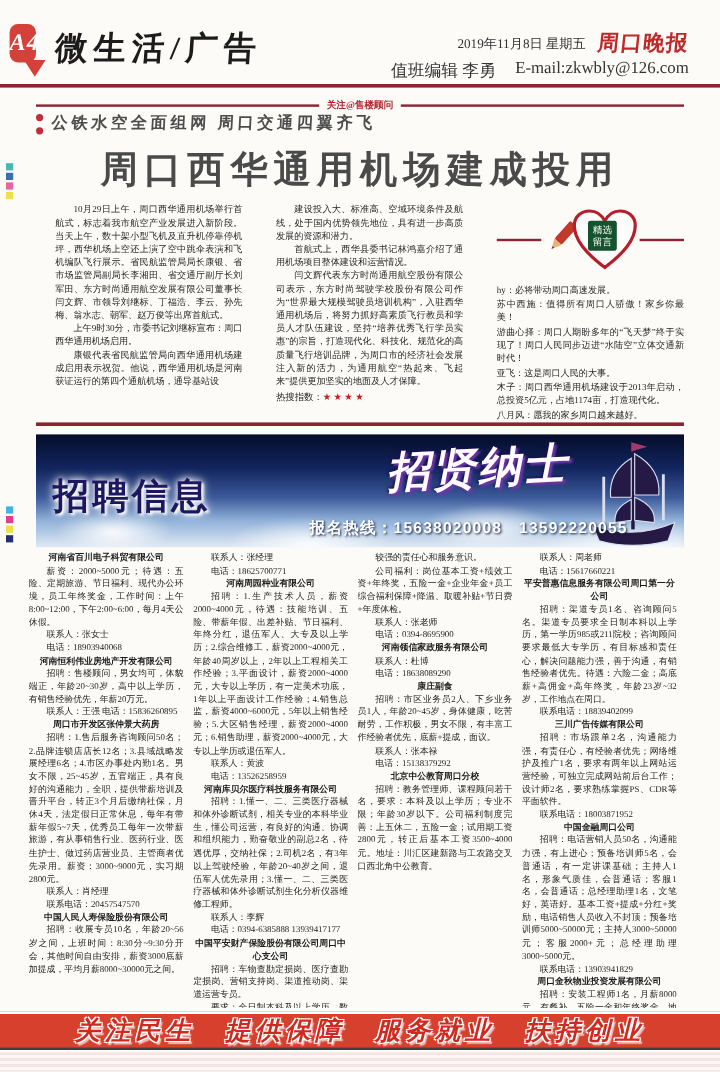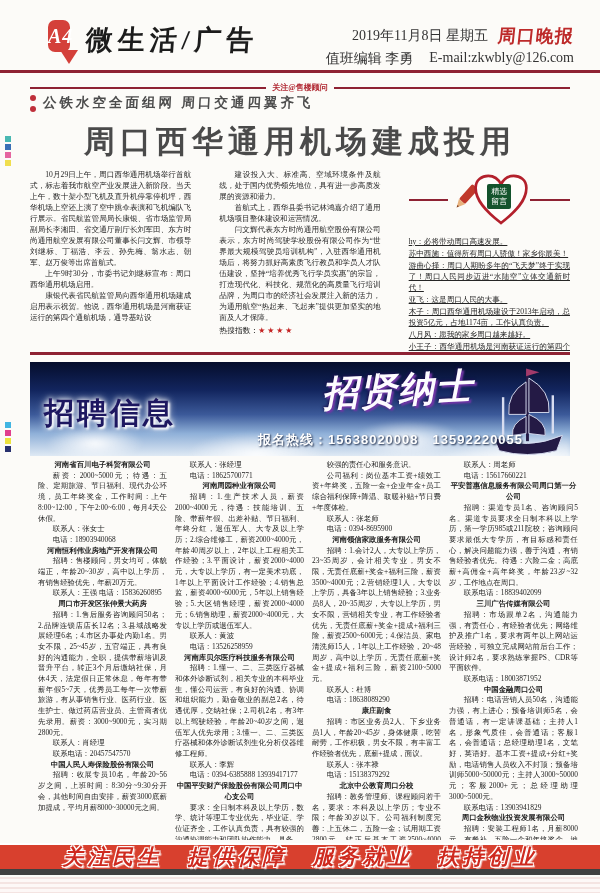--- a/index.html
+++ b/index.html
@@ -2,45 +2,45 @@
 <html><head>
 <meta charset="utf-8">
 <style>
   html,body{margin:0;padding:0;}
   body{width:600px;background:#e8e6e2;font-family:"Liberation Serif",serif;}
   .page{position:relative;width:600px;height:893px;background:#fcfbf8;overflow:hidden;margin:0 auto;}
 
   
   .masthead{position:absolute;top:20px;left:8px;right:26px;display:flex;align-items:flex-start;}
   .pin{position:relative;width:22px;height:32px;background:#d4403a;border-radius:7px;color:#fff;
-       font:bold italic 20px/32px "Liberation Serif",serif;text-align:center;letter-spacing:1px;margin-left:40px;}
+       font:bold italic 20px/32px "Liberation Serif",serif;text-align:center;letter-spacing:1px;}
   .pin::after{content:"";position:absolute;left:12px;top:30px;border:9px solid transparent;border-top:14px solid #d4403a;}
   .section-title{margin:2px 0 0 16px;font-size:27px;font-weight:bold;color:#1c1c1c;letter-spacing:5px;transform:skewX(-4deg);}
   .mast-right{margin-left:auto;text-align:right;padding-top:4px;}
   .mr1{display:flex;align-items:center;justify-content:flex-end;gap:10px;}
   .mr2{display:flex;justify-content:flex-end;gap:16px;margin-top:2px;}
-  .mast-date{font-size:14px;color:#333;}
+  .mast-date{font-size:11px;color:#333;}
   .paper-name{font-size:18px;font-weight:bold;color:#bd2a2a;letter-spacing:1px;transform:skewX(-6deg);}
   .mast-editor,.mast-email{font-size:14px;color:#333;}
   .rule-top{position:absolute;top:70px;left:0;width:600px;height:3px;background:#8e2233;}
   .deco-line{position:absolute;top:82px;left:30px;width:540px;display:flex;align-items:center;gap:6px;
              color:#b02832;font-size:8px;font-weight:bold;}
   .deco-line::before,.deco-line::after{content:"";flex:1;border-top:2px solid #8e2233;}
 
   
   .article{position:absolute;top:94px;left:30px;width:540px;}
   .kicker-row{display:flex;gap:7px;align-items:center;}
   .dots{display:flex;flex-direction:column;gap:5px;}
   .dots i{width:6px;height:6px;border-radius:50%;background:#bf2f3a;display:block;}
   .kicker{font-size:13.5px;color:#4d4d4d;font-weight:bold;letter-spacing:3px;transform:skewX(-3deg);}
   .headline{margin:9px 0 6px;text-align:center;font-size:31px;font-weight:bold;color:#4a4a4a;letter-spacing:5px;}
-  .article-cols{display:flex;gap:28px;height:184px;overflow:hidden;}
+  .article-cols{display:flex;gap:28px;height:184px;overflow:hidden;margin-left:16px;}
   .acol{flex:1;font-size:7.6px;line-height:11px;text-align:justify;color:#262626;}
   .para{margin:0;text-indent:2em;}
-  .cmt{margin:0 0 1px;text-indent:0;text-decoration:underline;}
+  .cmt{margin:0 0 1px;text-indent:0;}
   .hot{margin:2px 0 0;text-align:left;font-size:7.8px;color:#1c1c1c;}
   .stars{color:#c42222;letter-spacing:2px;}
   .badge-row{display:flex;align-items:center;height:62px;margin-bottom:5px;}
   .bline{flex:1;height:2px;background:#8e2233;}
   .heart-wrap{position:relative;width:58px;height:54px;margin-left:-4px;}
   .heart-label{position:absolute;top:11px;left:15px;background:#14532d;color:#fff;font-size:8px;line-height:9.5px;
                padding:3px 4px;text-align:center;border-radius:2px;font-family:"Liberation Sans",sans-serif;}
   .rule-mid{position:absolute;top:352px;left:30px;width:540px;height:3px;background:#8e2233;}
 
   
@@ -55,29 +55,29 @@
                  font-family:"Liberation Sans",sans-serif;
                  text-shadow:0 0 5px #fff,0 0 9px #fff,2px 2px 2px rgba(255,255,255,.85);}
   .calligraphy{position:absolute;right:96px;top:4px;font-size:36px;font-weight:bold;font-style:italic;color:#fdfbff;
                letter-spacing:2px;transform:rotate(-3deg);
                text-shadow:2px 2px 2px #7436a8,-1px -1px 3px #1b0f4f;}
   .hotline{position:absolute;left:228px;bottom:7px;color:#fff;font-size:13px;font-weight:bold;letter-spacing:1px;
            font-family:Liberation Sans, sans-serif;text-shadow:1px 1px 2px #102040;}
   .ship{position:absolute;right:0;bottom:-2px;}
 
   
-  .ads{position:absolute;top:460px;left:38px;width:540px;height:380px;display:flex;gap:8px;overflow:hidden;}
+  .ads{position:absolute;top:460px;left:24px;width:540px;height:380px;display:flex;gap:8px;overflow:hidden;}
   .ad-col{flex:1;font-size:7.4px;line-height:10.7px;text-align:justify;color:#1c1c1c;overflow:hidden;}
   .ad-para{margin:0;text-indent:2em;}
   .ad-title{margin:0;text-align:center;font-weight:bold;text-indent:0;}
 
   
   .slogan{position:absolute;top:843px;left:0;width:600px;height:32px;background:#d8402e;
           display:flex;align-items:center;justify-content:center;
-          border-top:2px solid #fff;border-bottom:6px solid #404040;box-sizing:border-box;}
+          border-top:2px solid #fff;border-bottom:2px solid #404040;box-sizing:border-box;}
   .slogan-text{font-size:21px;font-weight:bold;font-style:italic;color:#cf2a1f;letter-spacing:4px;
                text-shadow:-1px -1px 0 #fff,1px -1px 0 #fff,-1px 1px 0 #fff,1px 1px 0 #fff,2px 2px 1px rgba(255,255,255,.7);}
   .foot-strip{position:absolute;top:877px;left:0;width:600px;height:16px;
               background:repeating-linear-gradient(180deg,#f4e4e2 0 2px,#fdf8f7 2px 5px);}
 
   
   .regs{position:absolute;left:5px;display:flex;flex-direction:column;gap:2px;}
   .regs i{width:6px;height:6px;display:block;}
 </style>
 </head>
@@ -148,21 +148,21 @@
               <div>留言</div>
             </div>
           </div>
           <div class="bline"></div>
         </div>
         <div>
             <p class="cmt">hy：必将带动周口高速发展。</p>
             <p class="cmt">苏中西施：值得所有周口人骄傲！家乡你最美！</p>
             <p class="cmt">游曲心择：周口人期盼多年的“飞天梦”终于实现了！周口人民同步迈进“水陆空”立体交通新时代！</p>
             <p class="cmt">亚飞：这是周口人民的大事。</p>
-            <p class="cmt">木子：周口西华通用机场建设于2013年启动，总投资5亿元，占地1174亩，工作认真负责。</p>
+            <p class="cmt">木子：周口西华通用机场建设于2013年启动，总投资5亿元，占地1174亩，打造现代化。</p>
             <p class="cmt">八月风：愿我的家乡周口越来越好。</p>
             <p class="cmt">小王子：西华通用机场是河南获证运行的第四个通航机场，通导基础设施处于国内优势领先地位。</p>
           </div>
       </div>
     </div>
   </section>
   <div class="rule-mid"></div>
 
   <section class="banner">
     <div class="clouds"></div>
@@ -205,29 +205,29 @@
         <p class="ad-para">电话：18625700771</p>
         <p class="ad-title">河南周园种业有限公司</p>
         <p class="ad-para">招聘：1.生产技术人员，薪资2000~4000元，待遇：技能培训、五险、带薪年假、出差补贴、节日福利、年终分红，退伍军人、大专及以上学历；2.综合维修工，薪资2000~4000元，年龄40周岁以上，2年以上工程相关工作经验；3.平面设计，薪资2000~4000元，大专以上学历，有一定美术功底，1年以上平面设计工作经验；4.销售总监，薪资4000~6000元，5年以上销售经验；5.大区销售经理，薪资2000~4000元；6.销售助理，薪资2000~4000元，大专以上学历或退伍军人。</p>
         <p class="ad-para">联系人：黄波</p>
         <p class="ad-para">电话：13526258959</p>
         <p class="ad-title">河南库贝尔医疗科技服务有限公司</p>
         <p class="ad-para">招聘：1.懂一、二、三类医疗器械和体外诊断试剂，相关专业的本科毕业生，懂公司运营，有良好的沟通、协调和组织能力，勤奋敬业的副总2名，待遇优厚，交纳社保；2.司机2名，有3年以上驾驶经验，年龄20~40岁之间，退伍军人优先录用；3.懂一、二、三类医疗器械和体外诊断试剂生化分析仪器维修工程师。</p>
         <p class="ad-para">联系人：李辉</p>
         <p class="ad-para">电话：0394-6385888 13939417177</p>
         <p class="ad-title">中国平安财产保险股份有限公司周口中心支公司</p>
+        <p class="ad-para">招聘：车物查勘定损岗、医疗查勘定损岗、营销支持岗、渠道推动岗、渠道运营专员。</p>
         <p class="ad-para">要求：全日制本科及以上学历，数学、统计等理工专业优先，毕业证、学位证齐全，工作认真负责，具有较强的沟通协调能力和团队协作能力，具备</p>
       </div>
     <div class="ad-col">
         <p class="ad-para">较强的责任心和服务意识。</p>
         <p class="ad-para">公司福利：岗位基本工资+绩效工资+年终奖，五险一金+企业年金+员工综合福利保障+降温、取暖补贴+节日费+年度体检。</p>
         <p class="ad-para">联系人：张老师</p>
         <p class="ad-para">电话：0394-8695900</p>
         <p class="ad-title">河南领信家政服务有限公司</p>
-        <p class="ad-para">招聘：1.会计2人，大专以上学历，23~35周岁，会计相关专业，男女不限，无责任底薪+奖金+福利三险，薪资3500~4000元；2.营销经理1人，大专以上学历，具备3年以上销售经验；3.业务员8人，20~35周岁，大专以上学历，男女不限，营销相关专业，有工作经验者优先，无责任底薪+奖金+提成+福利三险，薪资2500~6000元；4.保洁员、家电清洗师15人，1年以上工作经验，20~48周岁，高中以上学历，无责任底薪+奖金+提成+福利三险，薪资2100~5000元。</p>
         <p class="ad-para">联系人：杜博</p>
         <p class="ad-para">电话：18638089290</p>
         <p class="ad-title">康庄副食</p>
         <p class="ad-para">招聘：市区业务员2人、下乡业务员1人，年龄20~45岁，身体健康，吃苦耐劳，工作积极，男女不限，有丰富工作经验者优先，底薪+提成，面议。</p>
         <p class="ad-para">联系人：张本禄</p>
         <p class="ad-para">电话：15138379292</p>
         <p class="ad-title">北京中公教育周口分校</p>
         <p class="ad-para">招聘：教务管理师、课程顾问若干名，要求：本科及以上学历；专业不限；年龄30岁以下。公司福利制度完善：上五休二，五险一金；试用期工资2800元，转正后基本工资3500~4000元。地址：川汇区建新路与工农路交叉口西北角中公教育。</p>
       </div>
     <div class="ad-col">

